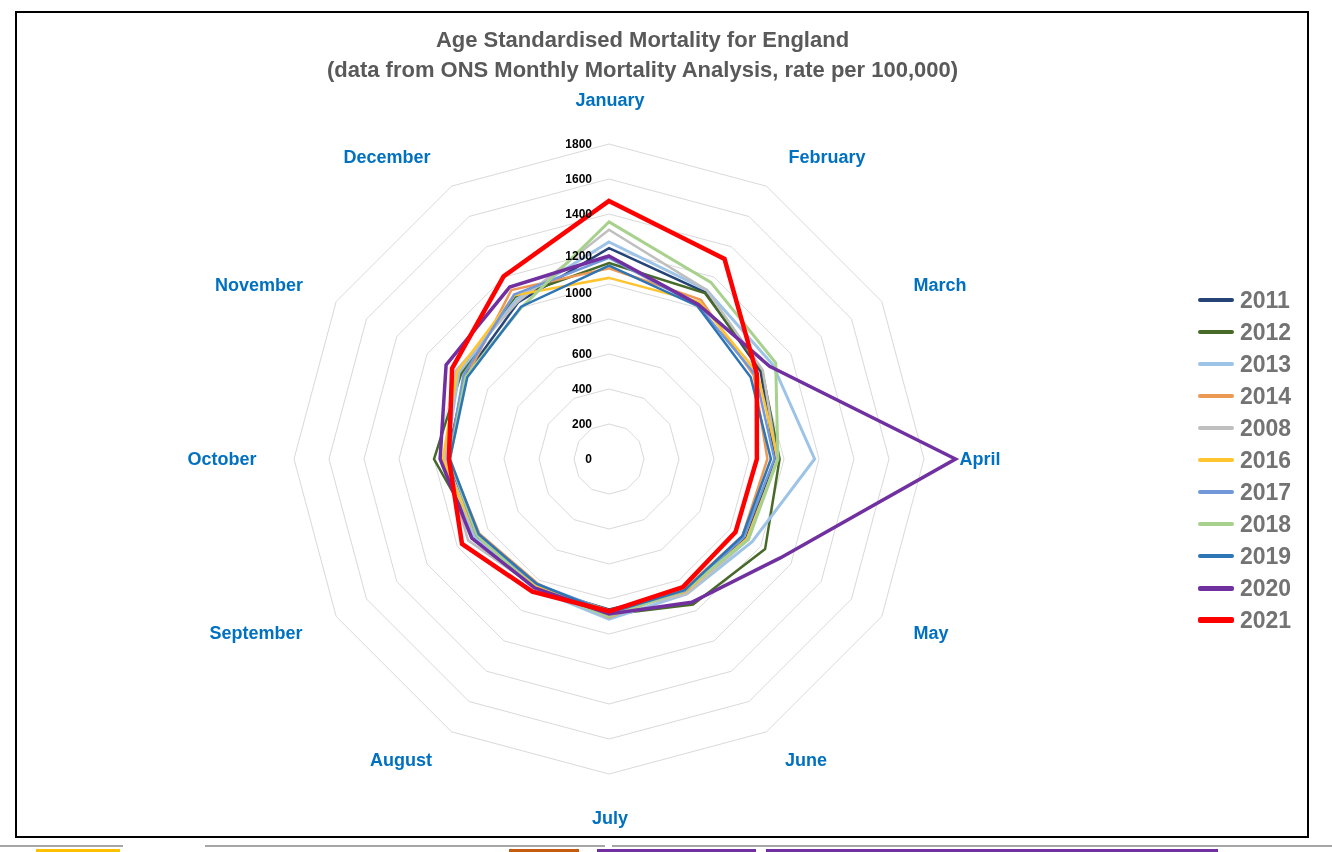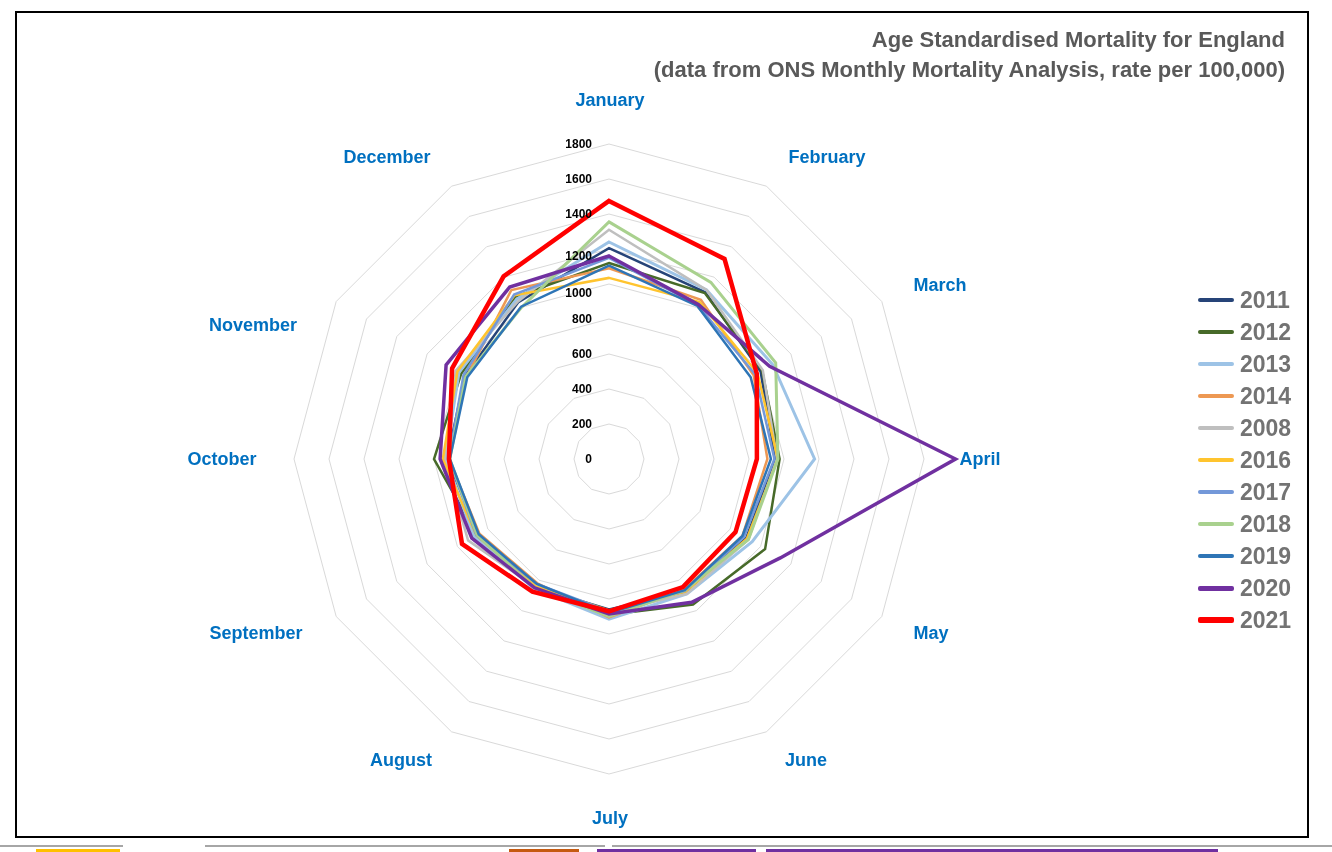--- a/index.html
+++ b/index.html
@@ -8,21 +8,21 @@
     font-family:"Liberation Sans", sans-serif;position:relative;
   }
   .chart-frame{
     position:absolute;left:15px;top:11px;width:1294px;height:827px;
     box-sizing:border-box;border:2px solid #000;background:#fff;
   }
   #radar-svg{
     position:absolute;left:0;top:0;width:1332px;height:852px;pointer-events:none;
   }
   .chart-title{
-    position:absolute;left:0;top:25px;width:1285px;text-align:right;
+    position:absolute;left:0;top:25px;width:1285px;text-align:center;
     color:#595959;font-weight:bold;font-size:22px;line-height:30px;white-space:nowrap;
   }
   .month-label{
     position:absolute;transform:translate(-50%,-50%);
     color:#0070C0;font-weight:bold;font-size:18px;white-space:nowrap;
   }
   .tick-label{
     position:absolute;transform:translate(-100%,-50%);
     color:#000000;font-weight:bold;font-size:12px;white-space:nowrap;
   }
@@ -71,21 +71,21 @@
     <span class="month-label" style="left: 610px; top: 100px;">January</span>
     <span class="month-label" style="left: 827px; top: 157px;">February</span>
     <span class="month-label" style="left: 940px; top: 285px;">March</span>
     <span class="month-label" style="left: 980px; top: 459px;">April</span>
     <span class="month-label" style="left: 931px; top: 633px;">May</span>
     <span class="month-label" style="left: 806px; top: 760px;">June</span>
     <span class="month-label" style="left: 610px; top: 818px;">July</span>
     <span class="month-label" style="left: 401px; top: 760px;">August</span>
     <span class="month-label" style="left: 256px; top: 633px;">September</span>
     <span class="month-label" style="left: 222px; top: 459px;">October</span>
-    <span class="month-label" style="left: 253px; top: 285px; margin-top: 40px;">November</span>
+    <span class="month-label" style="left: 259px; top: 285px;">November</span>
     <span class="month-label" style="left: 387px; top: 157px; text-align: right;">December</span>
   </div>
 <div id="tick-labels">
     <span class="tick-label" style="left: 592px; top: 459px;">0</span>
     <span class="tick-label" style="left: 592px; top: 424px;">200</span>
     <span class="tick-label" style="left: 592px; top: 389px;">400</span>
     <span class="tick-label" style="left: 592px; top: 354px;">600</span>
     <span class="tick-label" style="left: 592px; top: 319px;">800</span>
     <span class="tick-label" style="left: 592px; top: 284px; margin-top: 9px;">1000</span>
     <span class="tick-label" style="left: 592px; top: 256px;">1200</span>

